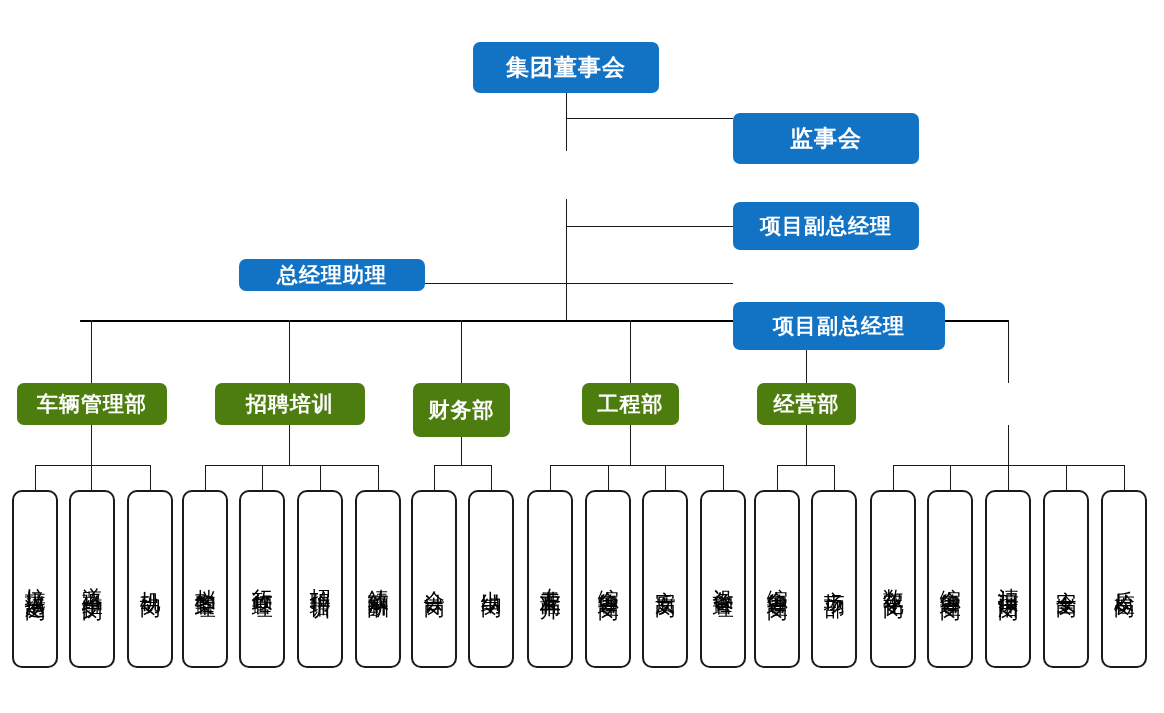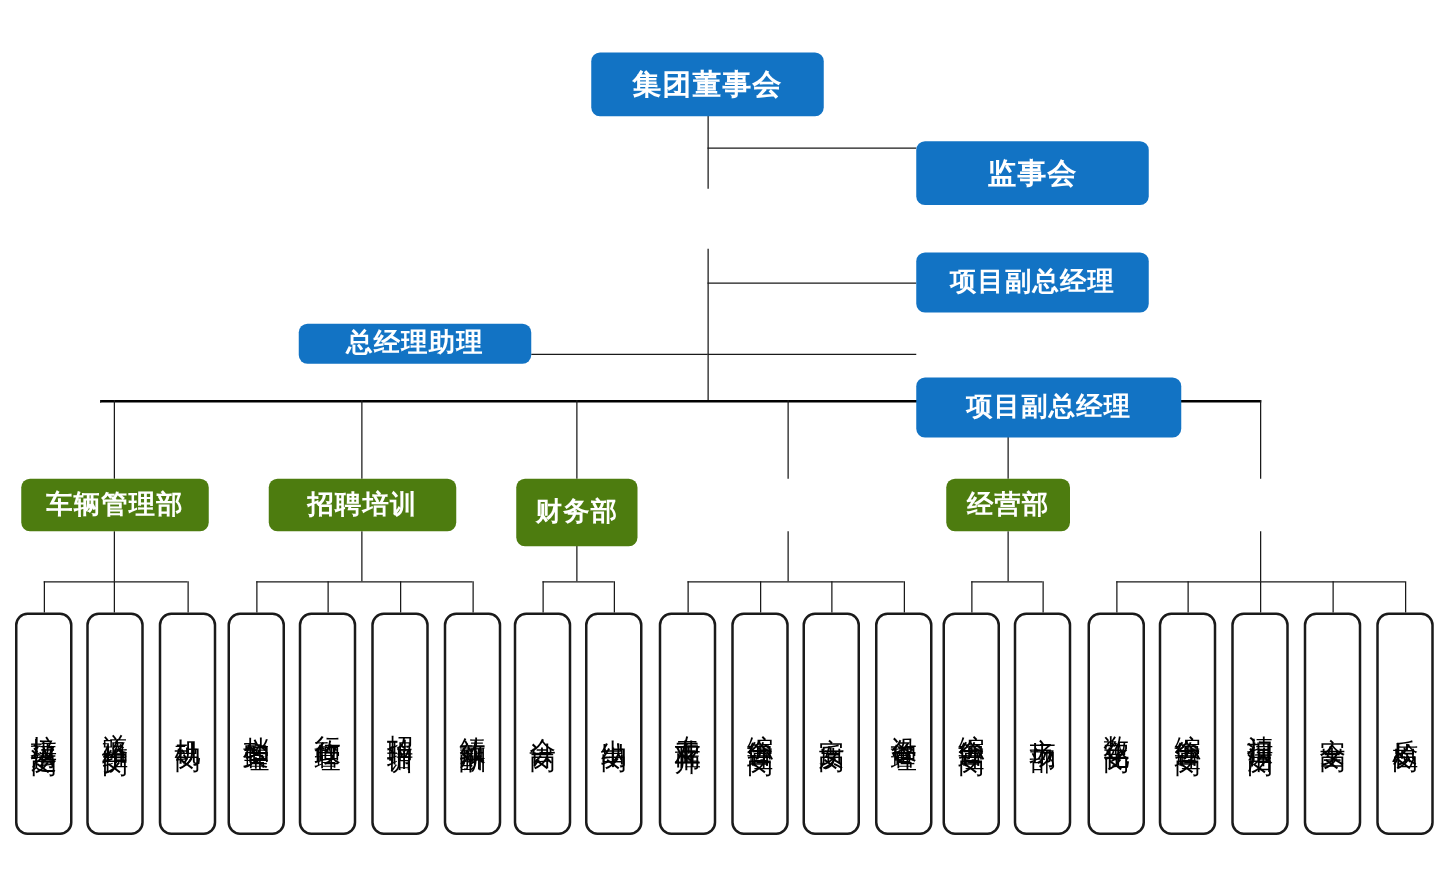--- a/index.html
+++ b/index.html
@@ -135,20 +135,23 @@
   </div>
 
   <div class="node orange" style="left:215px;top:383px;width:150px;height:42px;font-size:21px;">
     <span>招聘培训</span>
   </div>
 
   <div class="node orange" style="left:413px;top:383px;width:97px;height:54px;font-size:21px;">
     <span>财务部</span>
   </div>
 
+  <div class="node orange" style="left:582px;top:383px;width:97px;height:42px;font-size:21px;">
+    <span>工程部</span>
+  </div>
 
   <div class="node orange" style="left:757px;top:383px;width:99px;height:42px;font-size:21px;">
     <span>经营部</span>
   </div>
 
 
   <div class="leaf" style="left:12px;top:490px;width:46px;height:178px;">
     <span class="vtxt">垃圾清运岗</span>
   </div>
   <div class="leaf" style="left:69px;top:490px;width:46px;height:178px;">

